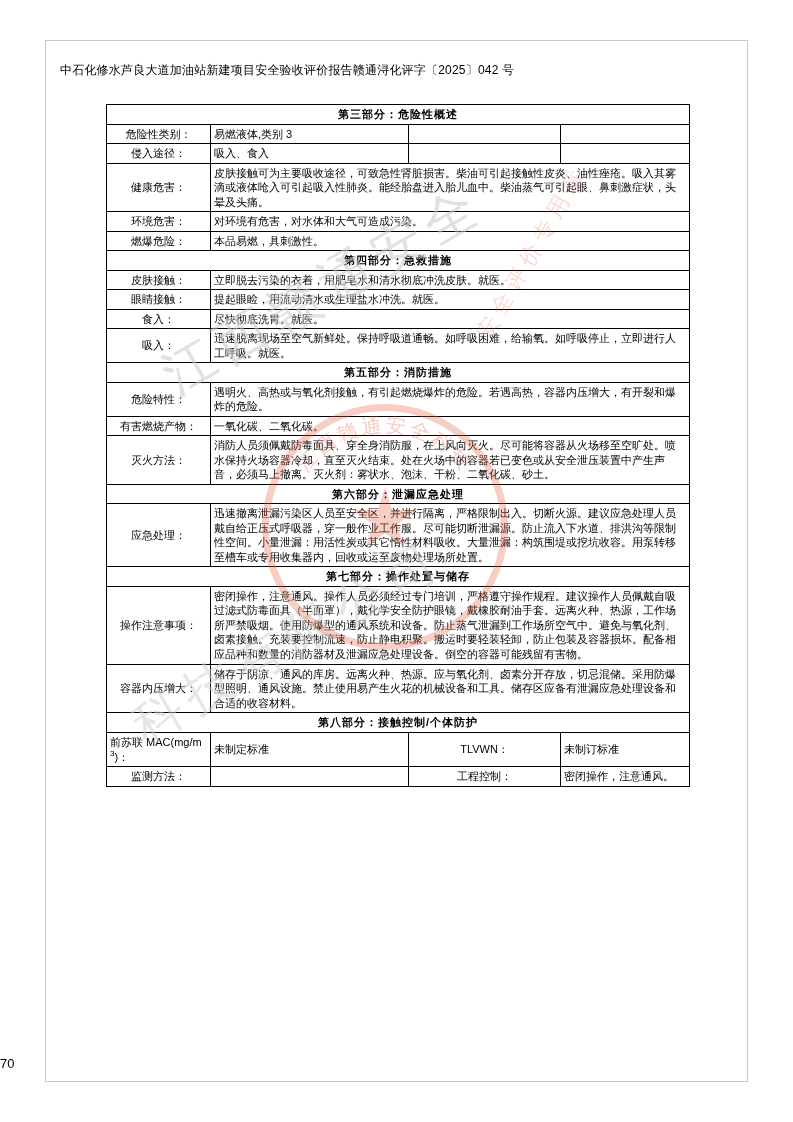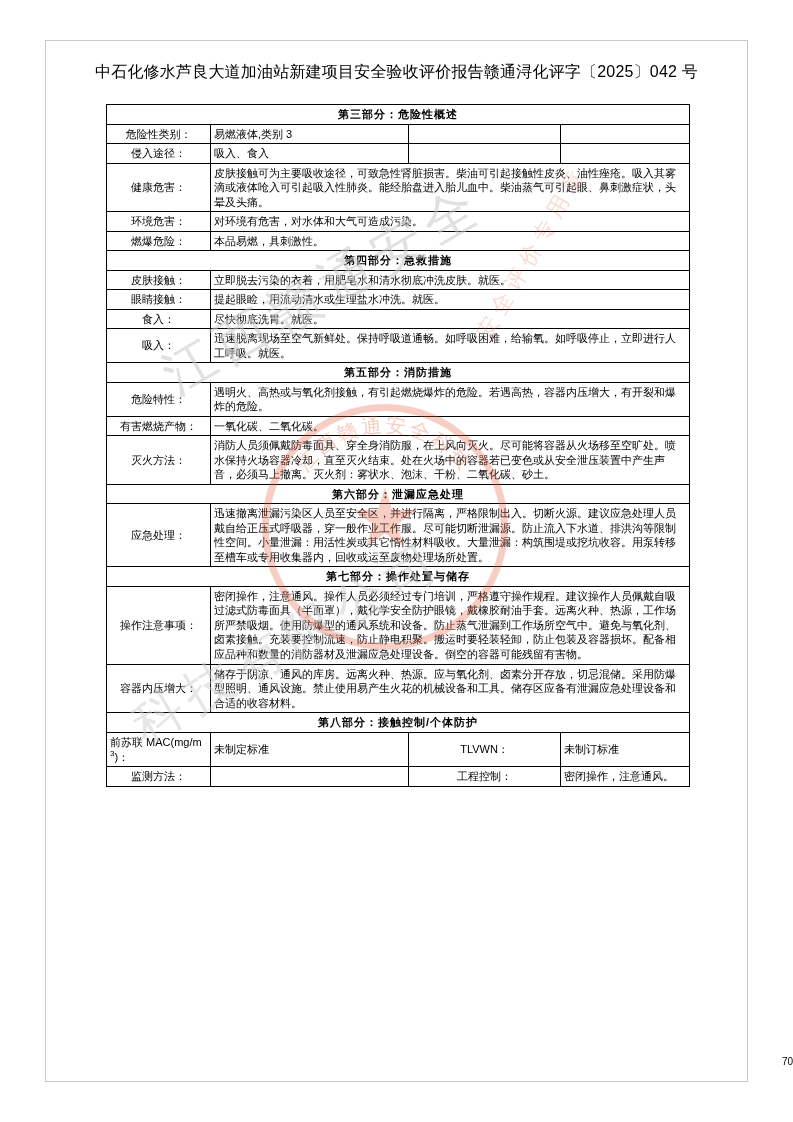--- a/index.html
+++ b/index.html
@@ -28,23 +28,23 @@
     border: 1px solid #c8c8c8;
     box-sizing: border-box;
     pointer-events: none;
   }
   .header {
     position: absolute;
     left: 60px;
     top: 62px;
     width: 673px;
     display: flex;
-    justify-content: center;
+    justify-content: flex-start;
     align-items: baseline;
-    font-size: 16px;
+    font-size: 12px;
     letter-spacing: 0.2px;
   }
   .header .left { white-space: nowrap; }
   .header .right { white-space: nowrap; }
 
   .content {
     position: absolute;
     left: 106px;
     top: 104px;
     width: 583px;
@@ -157,22 +157,22 @@
     color: rgba(226,92,60,0.22);
     font-size: 22px;
     letter-spacing: 6px;
     white-space: nowrap;
   }
   .pagenum {
     position: absolute;
     left: 0;
     top: 1056px;
     width: 793px;
-    text-align: right;
-    font-size: 10px;
+    text-align: left;
+    font-size: 13px;
   }
 </style>
 </head>
 <body>
 
 <div class="page">
 
   <div class="page-frame"></div>
 
   <div class="header">

